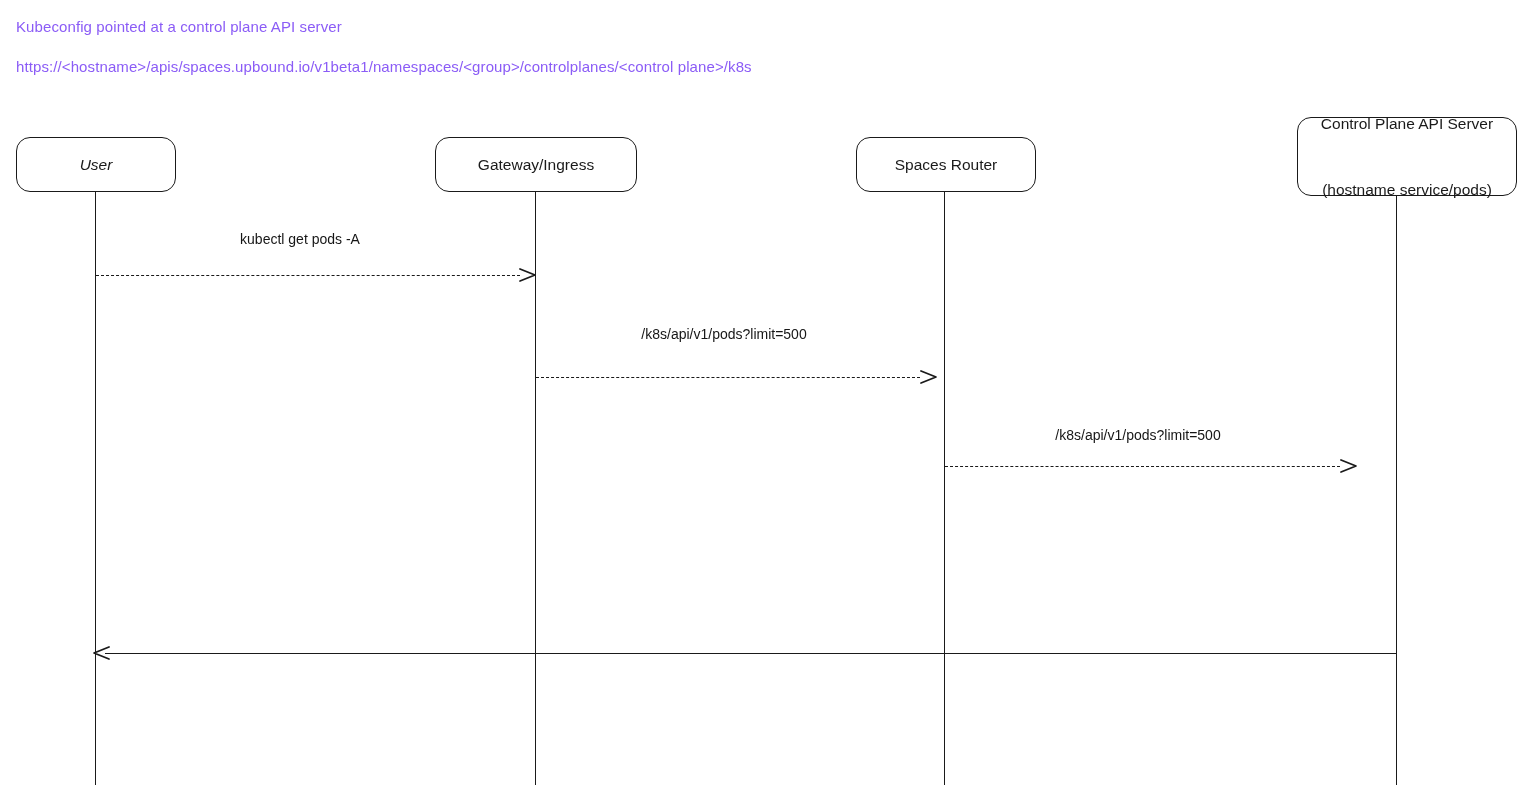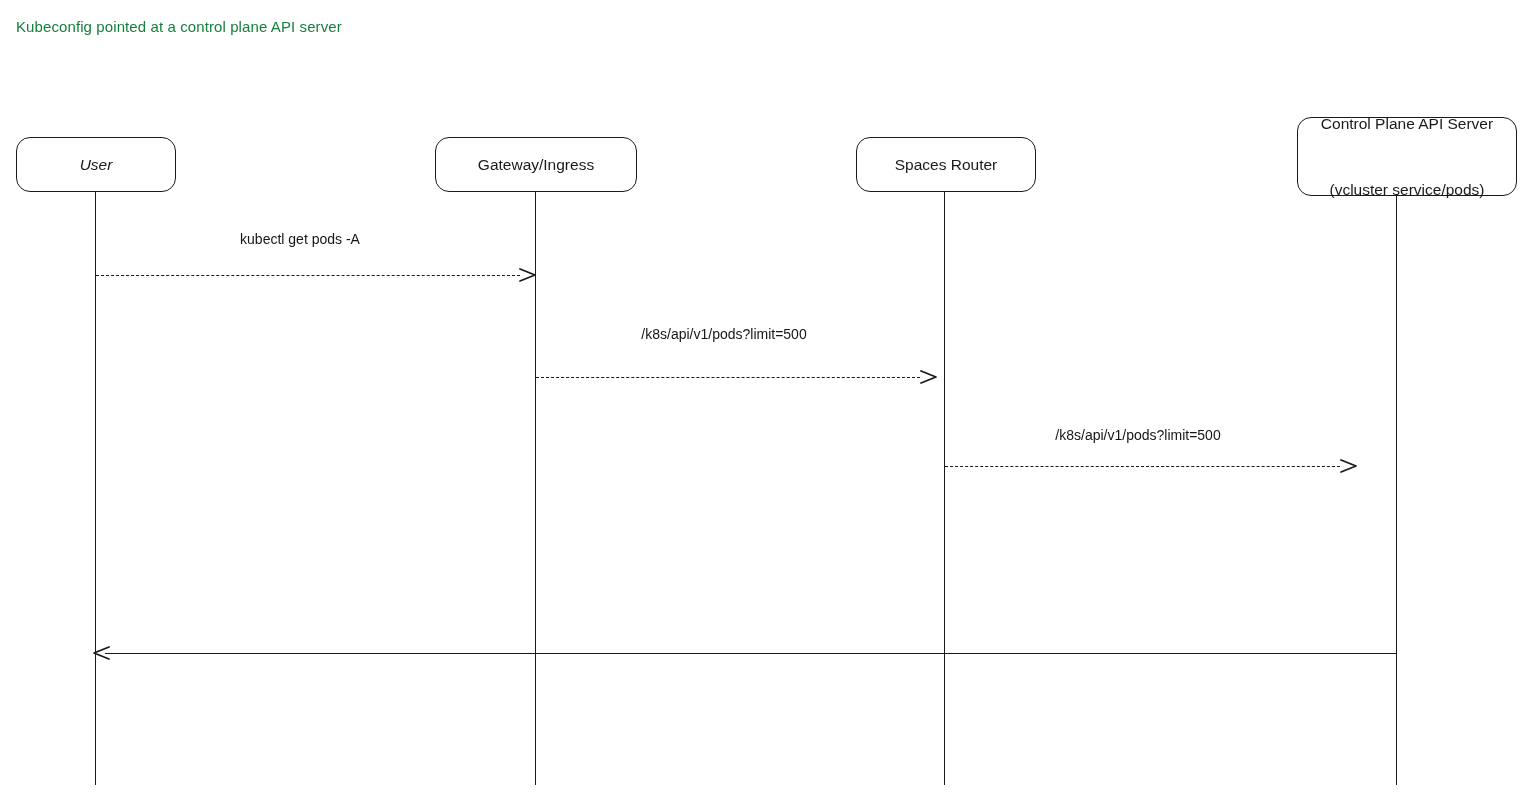--- a/index.html
+++ b/index.html
@@ -10,21 +10,21 @@
     width: 1532px;
     height: 803px;
     background: #ffffff;
     overflow: hidden;
   }
   .header-text {
     position: absolute;
     font-size: 15px;
     letter-spacing: 0.1px;
     white-space: nowrap;
-    color: #15803d;
+    color: #8b5cf6;
   }
   .actor {
     position: absolute;
     border: 1.7px solid #1a1a1a;
     border-radius: 14px;
     background: #ffffff;
     display: flex;
     flex-direction: column;
     align-items: center;
     justify-content: center;
@@ -59,38 +59,39 @@
     position: absolute;
     z-index: 2;
   }
 </style>
 </head>
 <body>
 
 <div class="canvas">
 
   <div class="header-text" style="left:16px; top:18px;">Kubeconfig pointed at a control plane API server</div>
+  <div class="header-text" style="left:16px; top:58px;">https://&lt;hostname&gt;/apis/spaces.upbound.io/v1beta1/namespaces/&lt;group&gt;/controlplanes/&lt;control plane&gt;/k8s</div>
 
   <div class="lifeline" style="left:95px;  top:192px; height:593px;"></div>
   <div class="lifeline" style="left:535px; top:192px; height:593px;"></div>
   <div class="lifeline" style="left:944px; top:192px; height:593px;"></div>
   <div class="lifeline" style="left:1396px; top:195px; height:590px;"></div>
 
   <div class="actor" style="left:16px; top:137px; width:160px; height:55px;font-style:italic;">
     <span>User</span>
   </div>
   <div class="actor" style="left:435px; top:137px; width:202px; height:55px;">
     <span>Gateway/Ingress</span>
   </div>
   <div class="actor" style="left:856px; top:137px; width:180px; height:55px;text-align:center;">
     <span>Spaces Router</span>
   </div>
   <div class="actor" style="left:1297px; top:117px; width:220px; height:79px;">
     <span>Control Plane API Server</span>
-    <span>(vcluster service/pods)</span>
+    <span>(hostname service/pods)</span>
   </div>
 
   <div class="msg-label" style="left:200px; top:231px; width:200px;">kubectl get pods -A</div>
   <div class="msg-line" style="left:96px; top:275px; width:424px;"></div>
   <svg class="arrow-head" style="left:517px; top:266px;" width="20" height="18" viewBox="0 0 20 18">
     <path d="M3 3 L18 9 L3 15" fill="none" stroke="#1a1a1a" stroke-width="1.8" stroke-linecap="round" stroke-linejoin="round"></path>
   </svg>
 
   <div class="msg-label" style="left:604px; top:326px; width:240px;">/k8s/api/v1/pods?limit=500</div>
   <div class="msg-line" style="left:536px; top:377px; width:384px;"></div>

